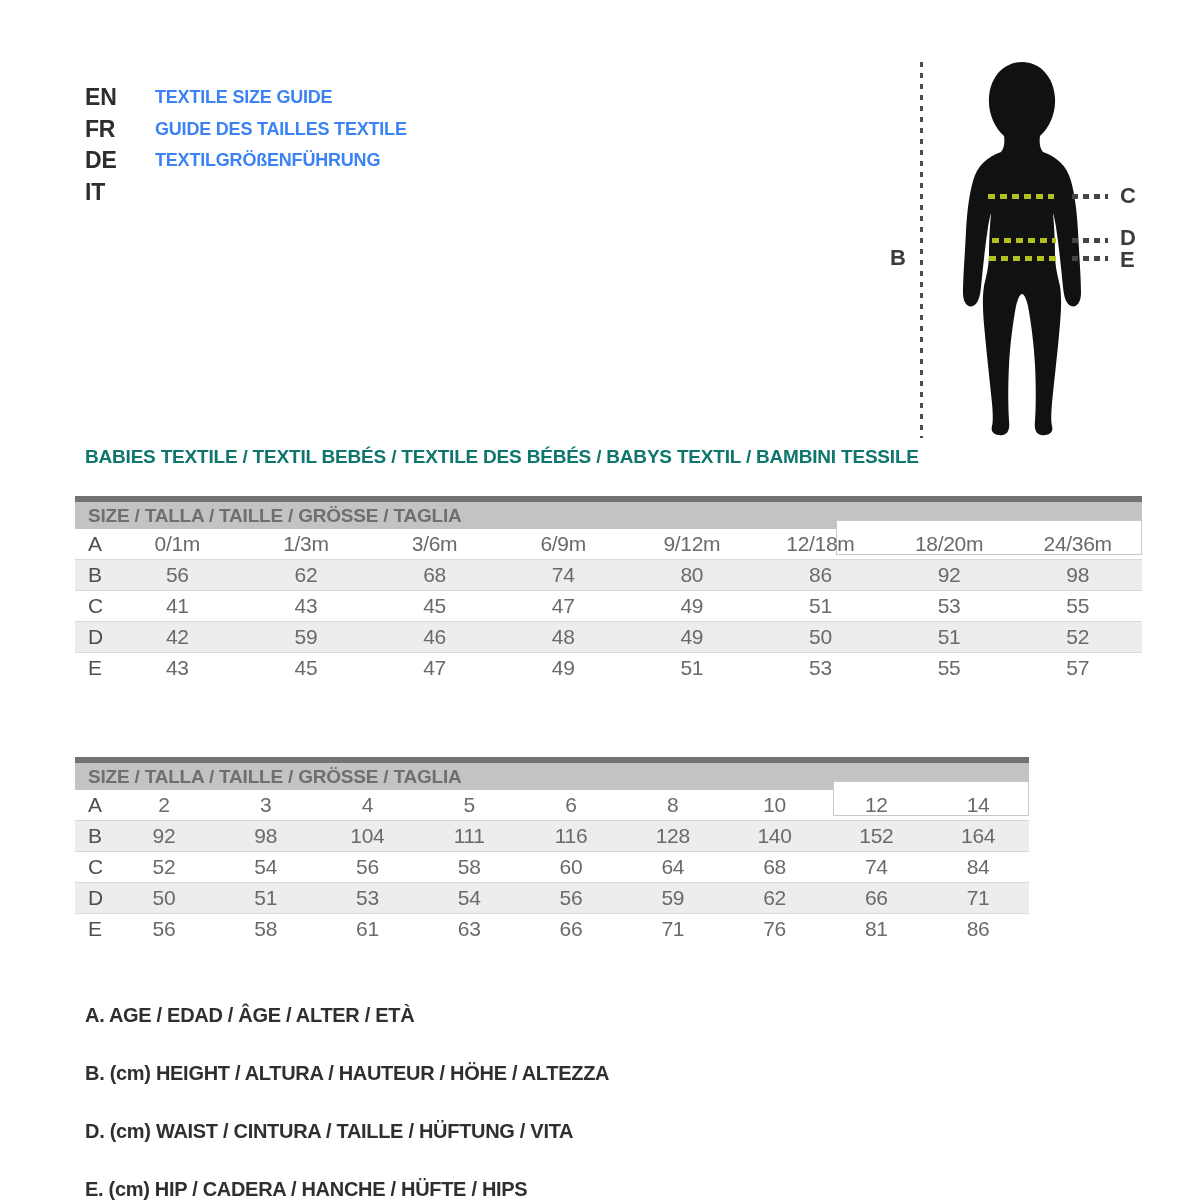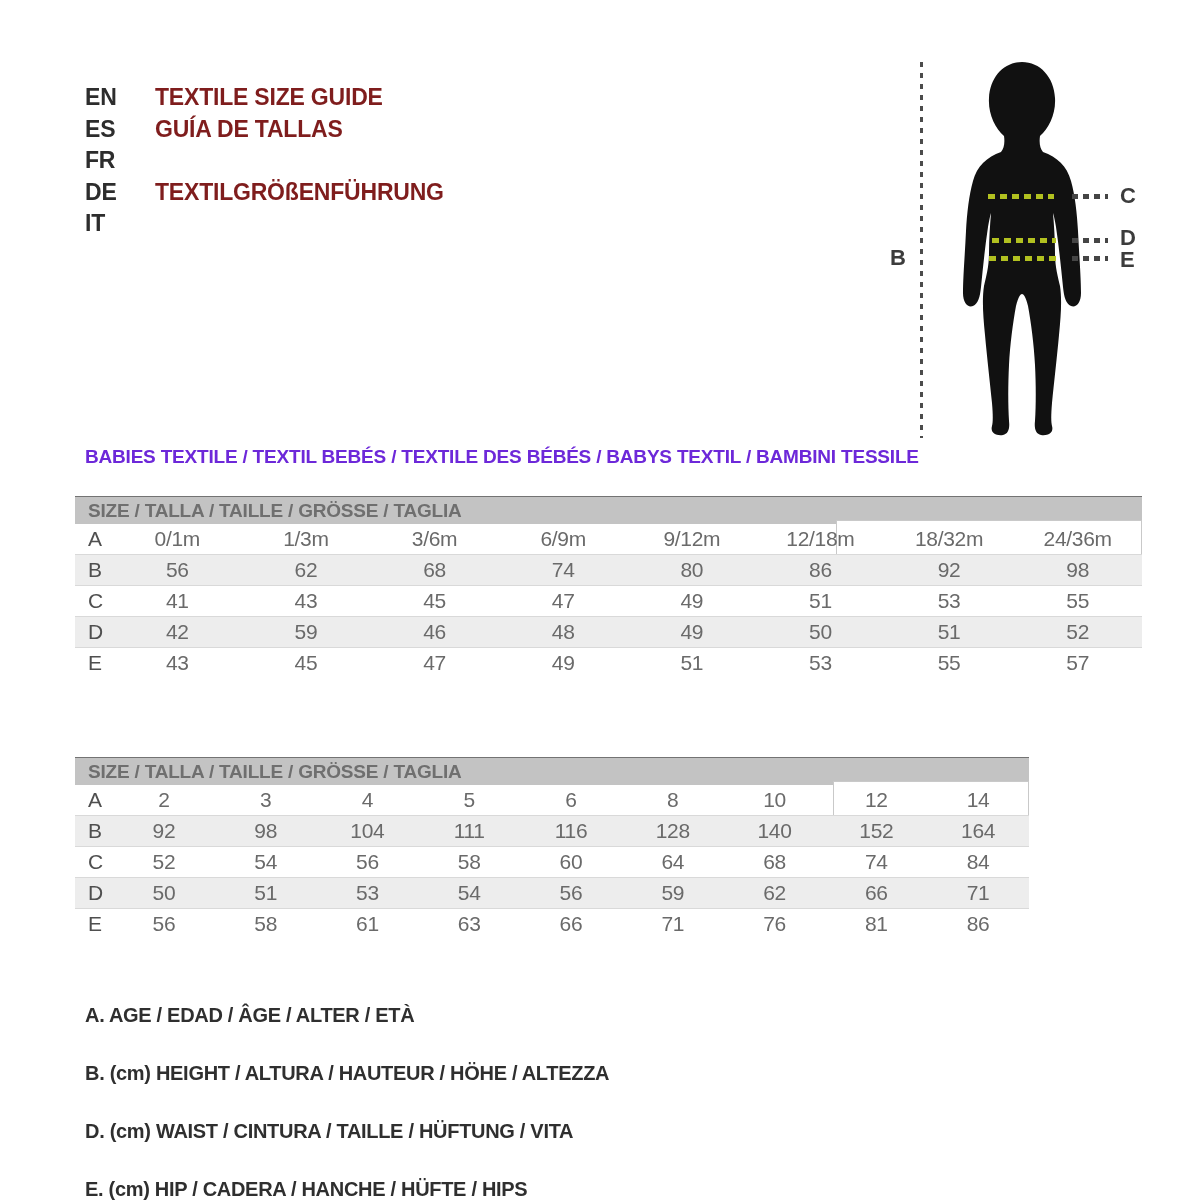--- a/index.html
+++ b/index.html
@@ -4,34 +4,34 @@
 <style>
   html,body{margin:0;padding:0;background:#fff;}
   .page{
     position:relative;width:1200px;height:1200px;background:#ffffff;overflow:hidden;
     font-family:"Liberation Sans","DejaVu Sans",sans-serif;
   }
   
   .lang-block{position:absolute;left:85px;top:82px;}
   .lang-row{display:flex;height:31.5px;align-items:center;}
   .lang-code{width:70px;font-size:23px;font-weight:bold;color:#2d2d2d;letter-spacing:-0.2px;}
-  .lang-title{font-size:23px;font-weight:bold;color:#7f1d1d;letter-spacing:-0.2px;white-space:nowrap;}
+  .lang-title{font-size:18px;font-weight:bold;color:#3b82f6;letter-spacing:-0.2px;white-space:nowrap;}
   
   .diagram{position:absolute;left:0;top:0;width:1200px;height:460px;}
   .vdash{position:absolute;width:3px;background:repeating-linear-gradient(180deg,#4b4b4b 0 5px,transparent 5px 11px);}
   .gdash{position:absolute;height:5px;background:repeating-linear-gradient(90deg,#b2c120 0 7px,transparent 7px 12px);}
   .kdash{position:absolute;height:5px;background:repeating-linear-gradient(90deg,#454545 0 6px,transparent 6px 11px);}
   .m-label{position:absolute;font-size:22px;font-weight:bold;color:#3c3c3c;line-height:20px;}
   .silhouette{position:absolute;left:950px;top:56px;width:150px;height:380px;}
   
-  .section-title{position:absolute;left:85px;font-size:19px;font-weight:bold;color:#6d28d9;
+  .section-title{position:absolute;left:85px;font-size:19px;font-weight:bold;color:#0f766e;
     letter-spacing:-0.2px;white-space:nowrap;}
   
   .size-table{position:absolute;background:#fff;}
-  .thead{height:27px;background:#c3c3c3;border-top:1px solid #737373;display:flex;align-items:center;
+  .thead{height:27px;background:#c3c3c3;border-top:6px solid #737373;display:flex;align-items:center;
     padding-left:13px;color:#6f6f6f;font-weight:bold;font-size:19px;letter-spacing:-0.2px;position:relative;z-index:0;}
   .trow{display:grid;height:30px;align-items:center;position:relative;z-index:2;}
   .trow + .trow{border-top:1px solid #d9d9d9;}
   .trow.alt{background:#ededed;}
   .cols-8 .trow{grid-template-columns:38px repeat(8,1fr);}
   .cols-9 .trow{grid-template-columns:38px repeat(9,1fr);}
   .tcell{text-align:center;color:#6a6a6a;font-size:21px;letter-spacing:-0.3px;}
   .tlabel{text-align:left;padding-left:13px;color:#4f4f4f;}
   .hl-box{position:absolute;background:#ffffff;border:1px solid #c9c9c9;z-index:1;}
   
@@ -43,25 +43,22 @@
 <body>
 
 <div class="page">
 
   <div class="lang-block">
     <div class="lang-row">
       <span class="lang-code">EN</span>
       <span class="lang-title">TEXTILE SIZE GUIDE</span>
     </div>
     <div class="lang-row">
-      <span class="lang-code">ES</span>
-      <span class="lang-title">GUÍA DE TALLAS</span>
-    </div>
-    <div class="lang-row">
       <span class="lang-code">FR</span>
+      <span class="lang-title">GUIDE DES TAILLES TEXTILE</span>
     </div>
     <div class="lang-row">
       <span class="lang-code">DE</span>
       <span class="lang-title">TEXTILGRÖßENFÜHRUNG</span>
     </div>
     <div class="lang-row">
       <span class="lang-code">IT</span>
     </div>
   </div>
 
@@ -131,21 +128,21 @@
     <div class="hl-box" style="left:761px;top:24px;width:304px;height:33px;"></div>
     <div class="thead">SIZE / TALLA / TAILLE / GRÖSSE / TAGLIA</div>
   <div class="trow">
         <div class="tcell tlabel">A</div>
         <div class="tcell">0/1m</div>
         <div class="tcell">1/3m</div>
         <div class="tcell">3/6m</div>
         <div class="tcell">6/9m</div>
         <div class="tcell">9/12m</div>
         <div class="tcell">12/18m</div>
-        <div class="tcell">18/32m</div>
+        <div class="tcell">18/20m</div>
         <div class="tcell">24/36m</div>
       </div>
       <div class="trow alt">
         <div class="tcell tlabel">B</div>
         <div class="tcell">56</div>
         <div class="tcell">62</div>
         <div class="tcell">68</div>
         <div class="tcell">74</div>
         <div class="tcell">80</div>
         <div class="tcell">86</div>

